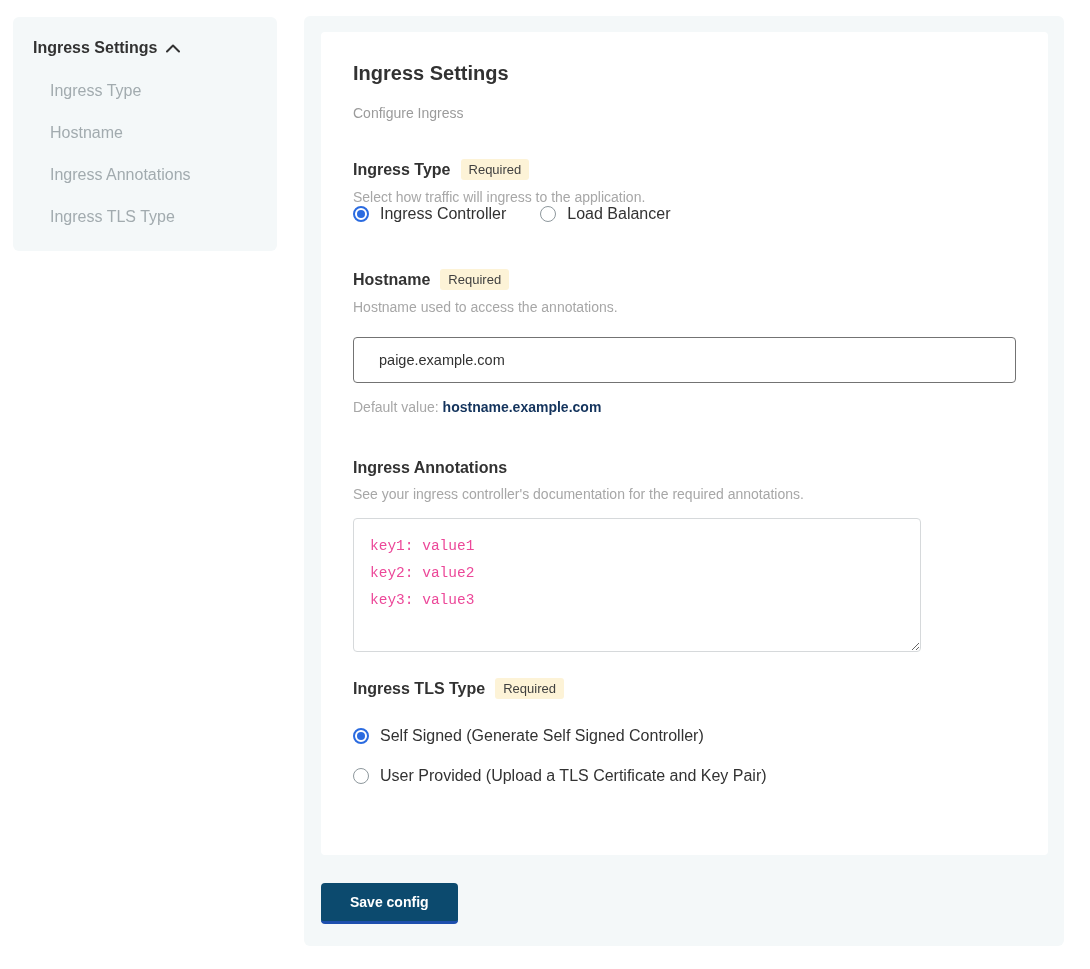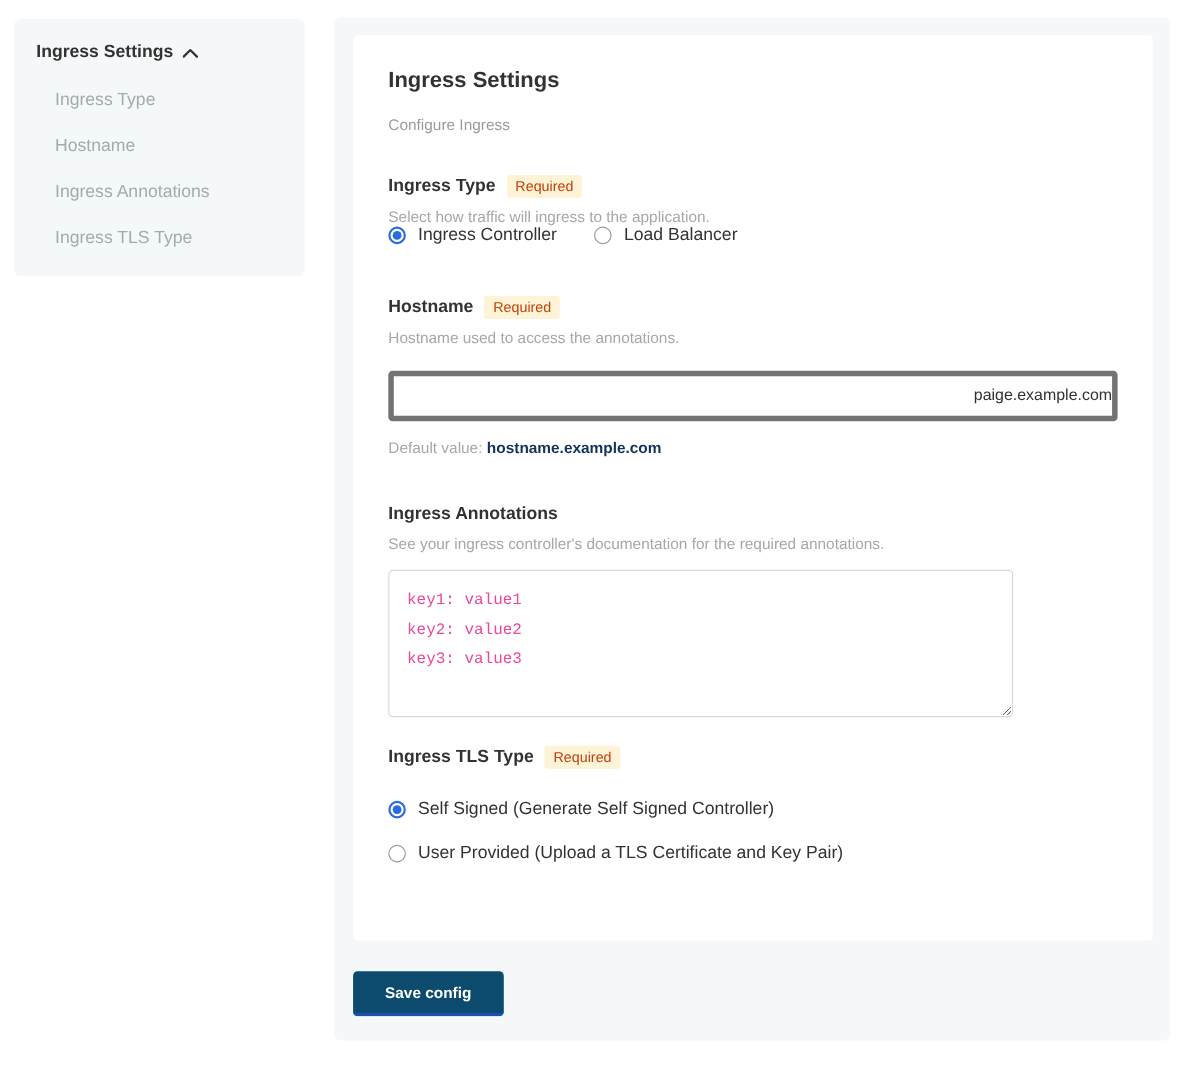--- a/index.html
+++ b/index.html
@@ -33,21 +33,21 @@
     width: 727px; background: #ffffff; border-radius: 4px;
     padding: 30px 32px 70px 32px;
   }
   .card-title { font-size: 20px; font-weight: bold; color: #323232; }
   .card-subtitle { margin-top: 20px; font-size: 14px; color: #9b9b9b; }
 
   .section { margin-top: 38px; }
   .section-heading { display: flex; align-items: center; gap: 10px; }
   .section-label { font-size: 16px; font-weight: bold; color: #323232; }
   .required-badge {
-    font-size: 13px; color: #c2410c; background: #fdf3d7;
+    font-size: 13px; color: #404040; background: #fdf3d7;
     padding: 4px 8px; border-radius: 3px; line-height: 13px;
   }
   .help-text { margin-top: 9px; font-size: 14px; color: #a7a7a7; }
 
   
   .radio-row { display: flex; gap: 34px; }
   .radio-stack { margin-top: 28px; }
   .radio-stack .radio { margin-bottom: 22px; }
   .radio-stack .radio:last-child { margin-bottom: 0; }
   .radio { display: flex; align-items: center; gap: 11px; cursor: pointer; }
@@ -57,23 +57,23 @@
   }
   .radio.selected .radio-circle { border: 2px solid #2b6be0; }
   .radio.selected .radio-circle::after {
     content: ''; position: absolute; inset: 2px; border-radius: 50%; background: #2b6be0;
   }
   .radio-label { font-size: 16px; color: #323232; }
 
   
   .text-input {
     margin-top: 22px; width: 663px; height: 46px;
-    border: 5px solid #737373; border-radius: 4px;
-    padding: 0 0; font-size: 14.5px; color: #323232;
-    font-family: "Liberation Sans", sans-serif; outline: none; display: block; text-align: right;
+    border: 1px solid #737373; border-radius: 4px;
+    padding: 0 25px; font-size: 14.5px; color: #323232;
+    font-family: "Liberation Sans", sans-serif; outline: none; display: block;
   }
   .default-line { margin-top: 16px; font-size: 14px; color: #a7a7a7; }
   .default-value { font-weight: bold; color: #13335c; margin-left: 4px; }
 
   
   .annotations-textarea {
     margin-top: 16px; width: 568px; height: 134px;
     border: 1px solid #d6d9db; border-radius: 4px;
     padding: 14px 16px; font-family: "Liberation Mono", "DejaVu Sans Mono", monospace;
     font-size: 14.5px; line-height: 27px; color: #ec4899;

